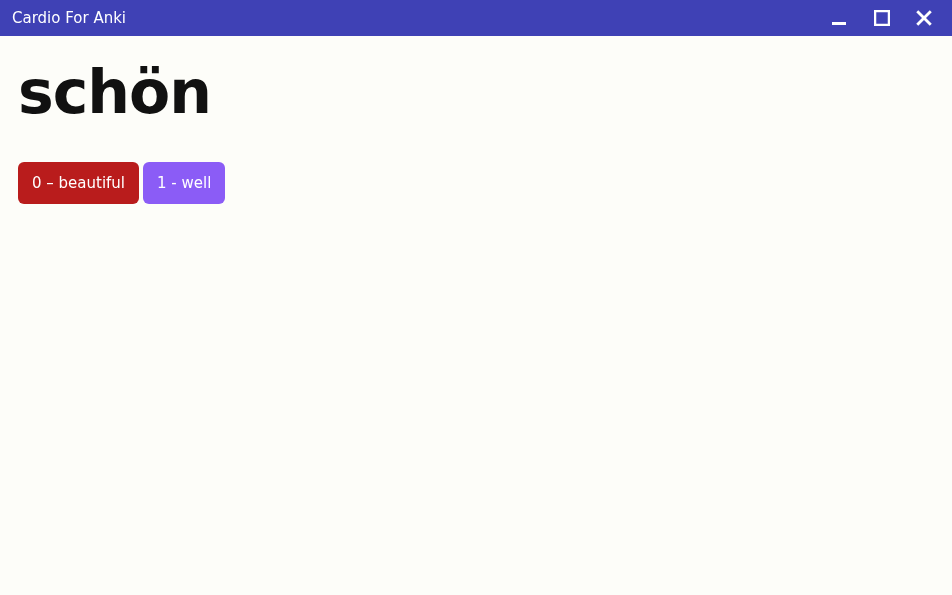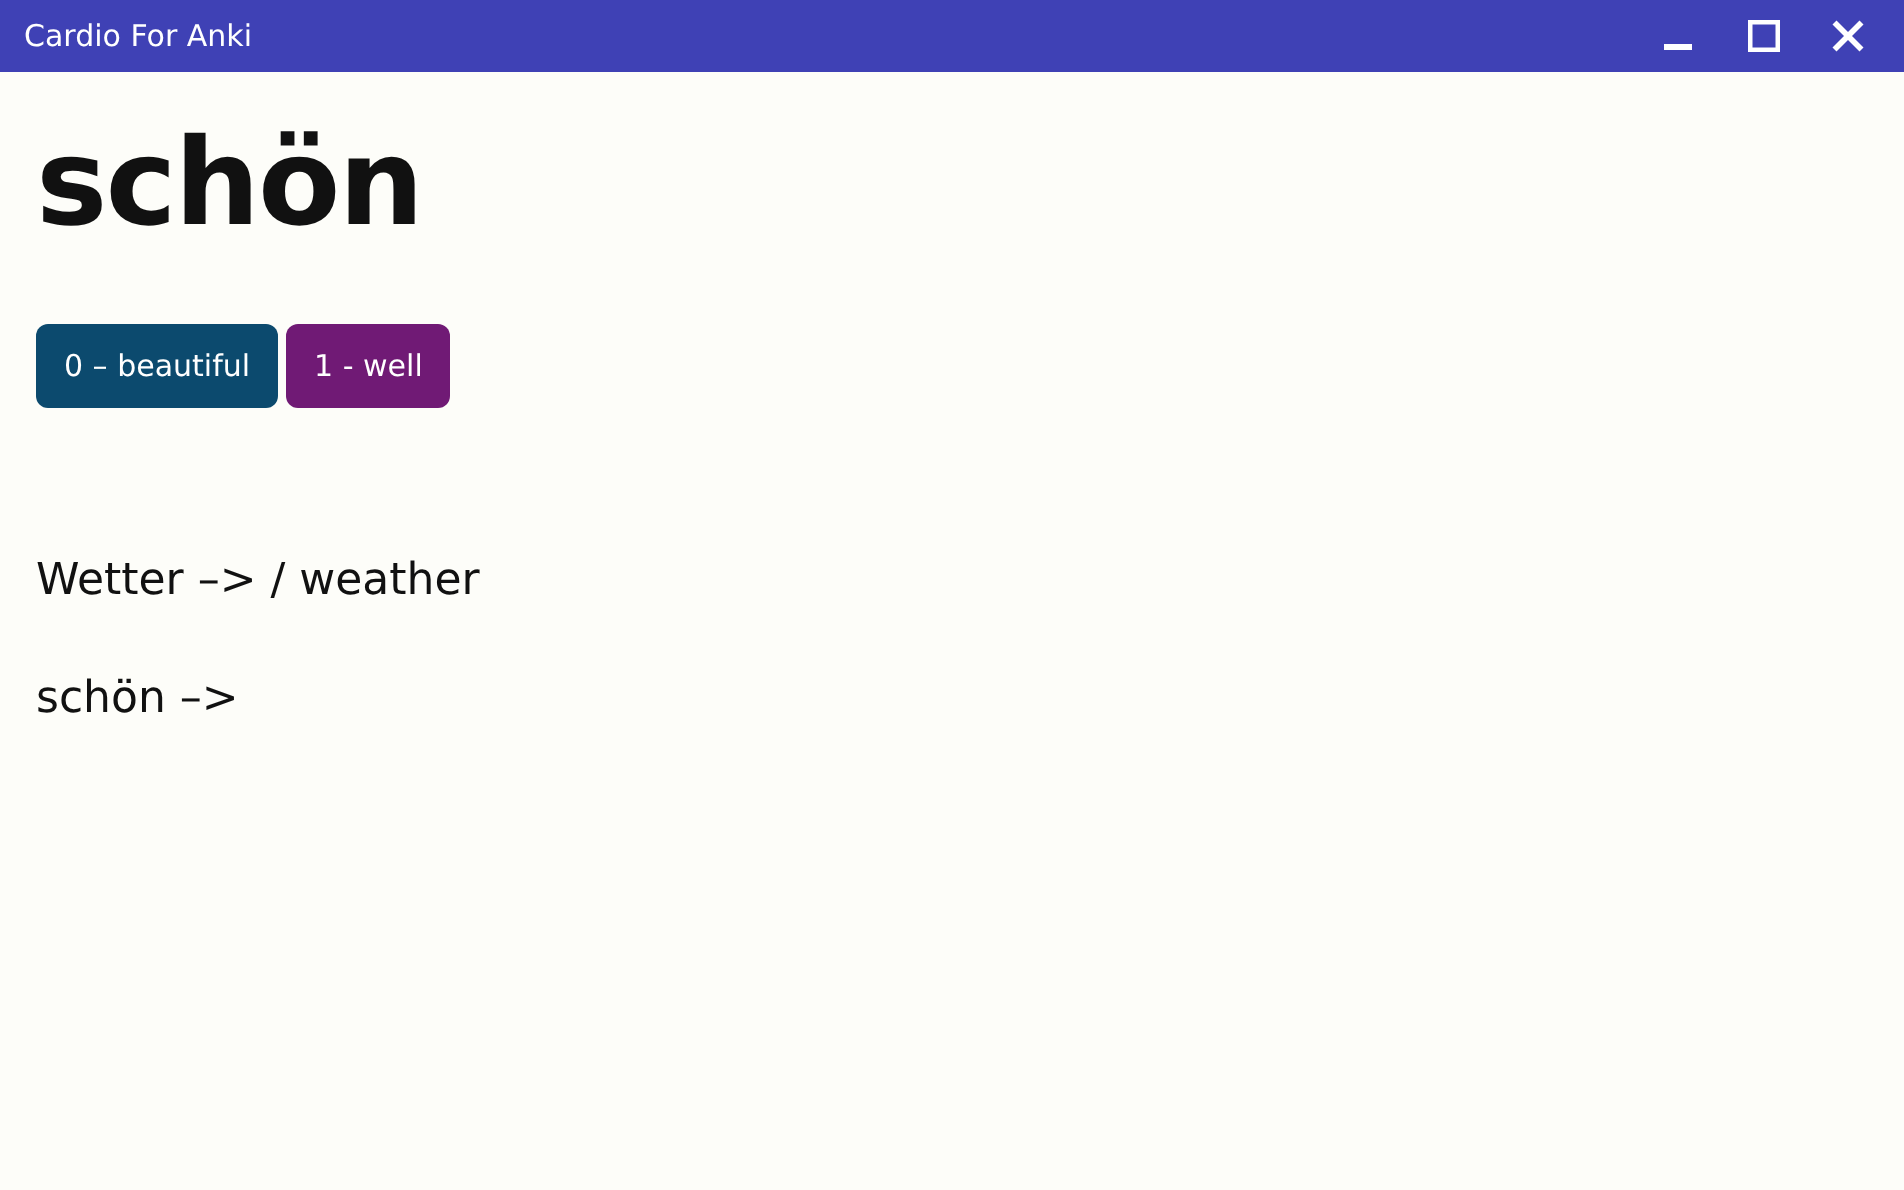--- a/index.html
+++ b/index.html
@@ -54,22 +54,22 @@
     }
     .answer-btn {
       border: none;
       color: #fff;
       font-size: 15px;
       padding: 12px 14px;
       border-radius: 6px;
       font-family: inherit;
       cursor: pointer;
     }
-    .answer-btn.selected { background: #0c4a6e; }
-    .answer-btn.alt { background: #701a75; }
+    .answer-btn.selected { background: #b91c1c; }
+    .answer-btn.alt { background: #8b5cf6; }
     .cloze {
       font-size: 22px;
       color: #111;
       line-height: 1.35;
       white-space: pre-line;
     }
   </style>
 </head>
 <body>
 
@@ -96,17 +96,13 @@
 </div>
 
 <div class="content">
   <h1 class="headword">schön</h1>
 
   <div class="answers">
     <button class="answer-btn selected">0 – beautiful</button>
     <button class="answer-btn alt">1 - well</button>
   </div>
 
-  <div class="cloze">
-    <div>Wetter –&gt;  / weather</div>
-    <div>schön –&gt;</div>
-  </div>
 </div>
 
 </body></html>

